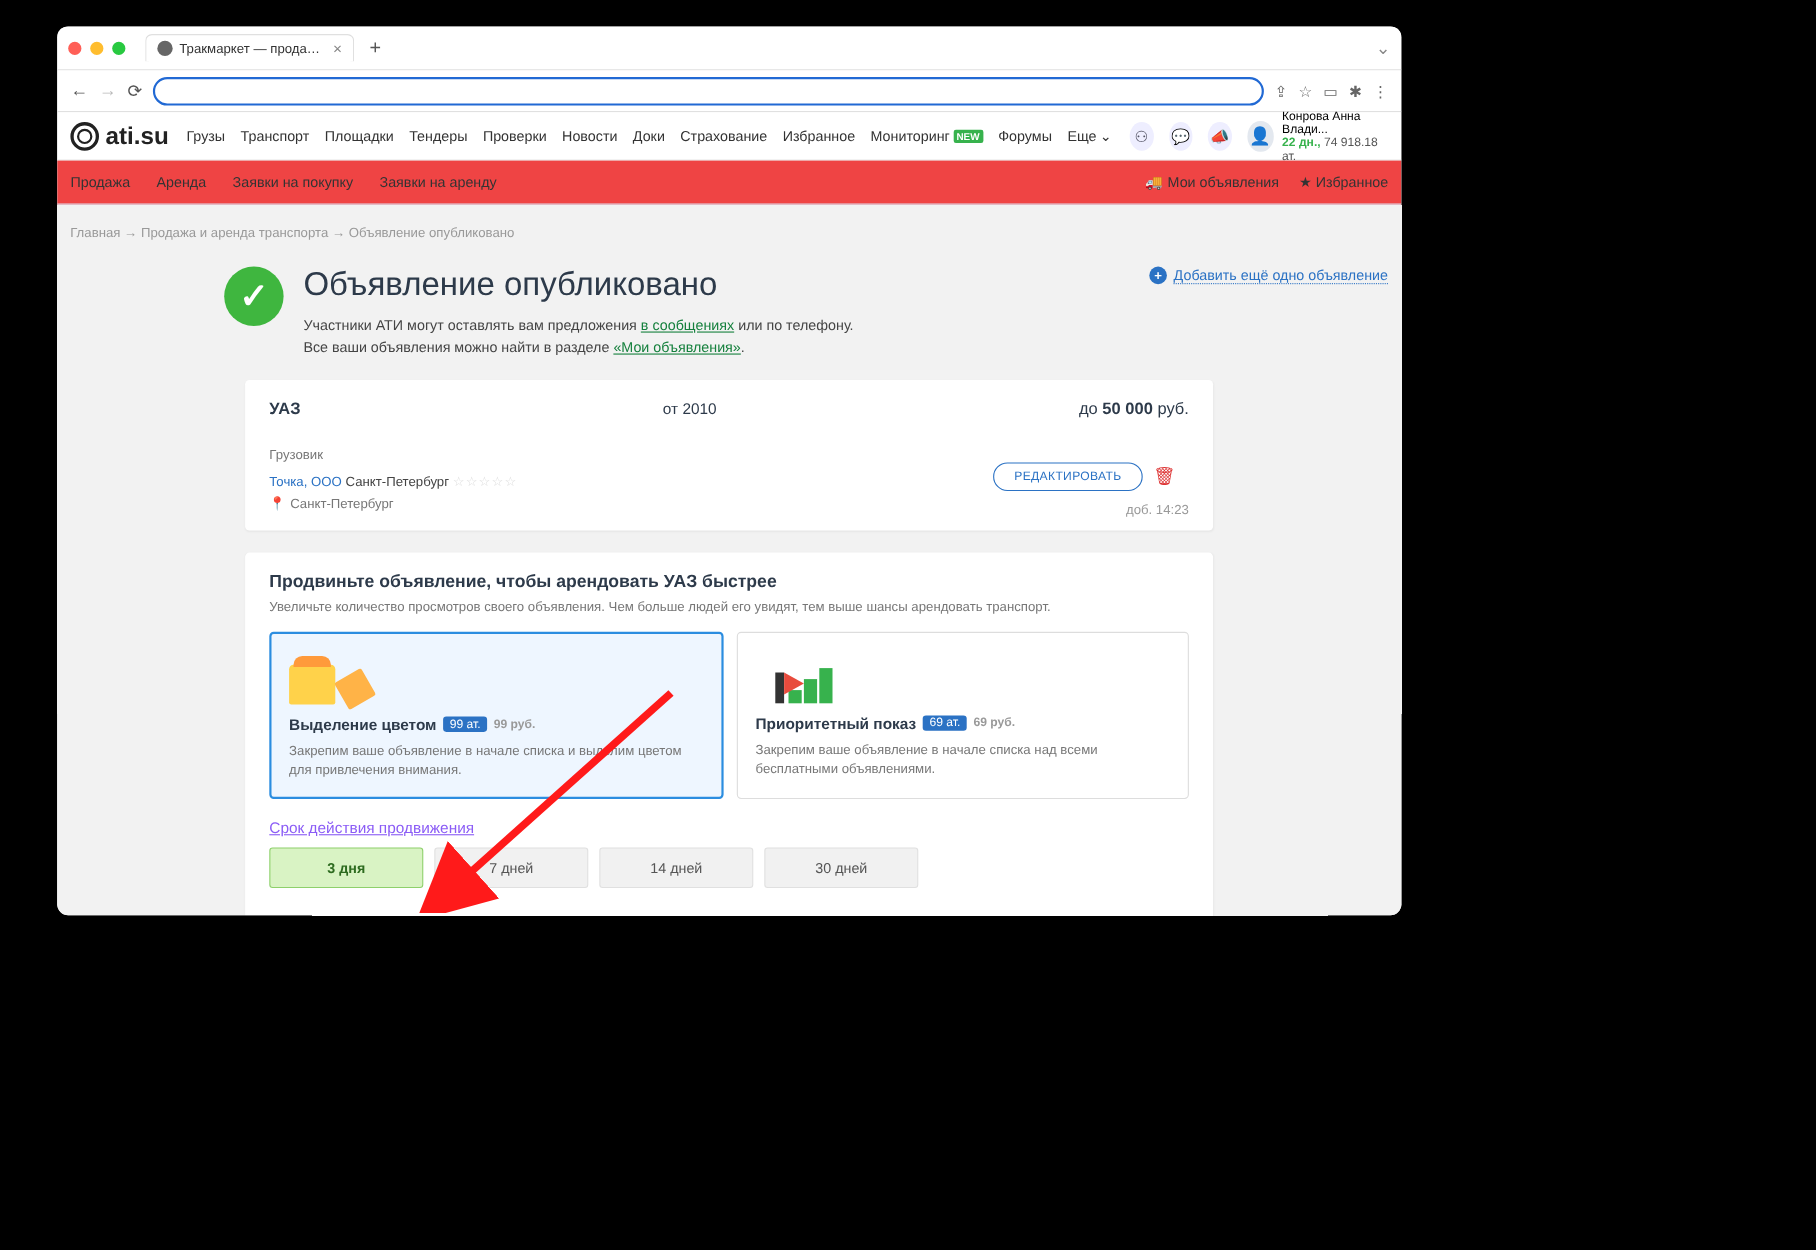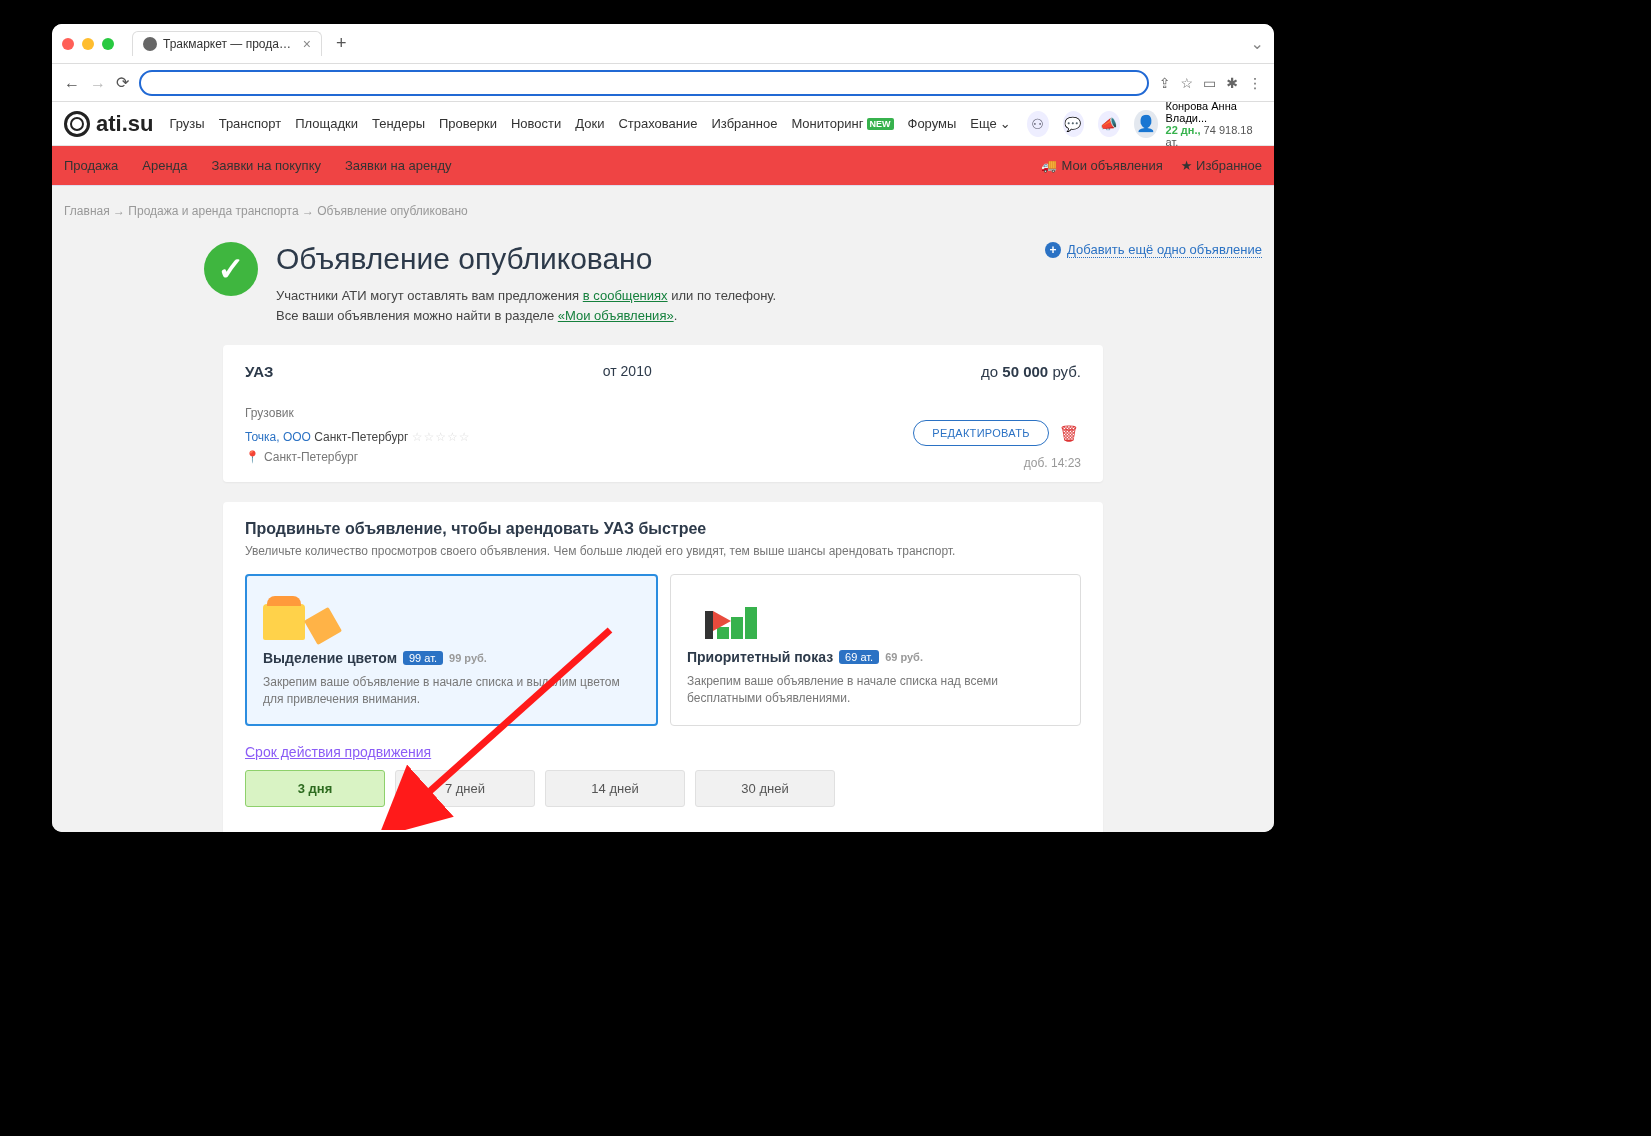--- a/index.html
+++ b/index.html
@@ -63,21 +63,21 @@
   .vname{font-weight:700;color:#2d3a4a;font-size:15px;}
   .year{color:#2d3a4a;font-size:14px;}
   .price{color:#2d3a4a;font-size:15px;}
   .price b{font-weight:700;}
   .vcat{font-size:12px;color:#777;margin-bottom:10px;margin-top:26px;}
   .seller{font-size:12px;color:#444;margin-bottom:6px;}
   .seller .org{color:#2b72c4;}
   .stars{color:#ddd;letter-spacing:1px;}
   .loc{font-size:12px;color:#777;display:flex;align-items:center;gap:4px;}
   .loc .pin{color:#aaa;}
-  .actions{position:absolute;right:24px;bottom:36px;display:flex;gap:10px;align-items:center;}
+  .actions{position:absolute;right:34px;bottom:36px;display:flex;gap:10px;align-items:center;}
   .editbtn{border:1px solid #2b72c4;color:#2b72c4;background:#fff;border-radius:18px;padding:6px 18px;font-size:11px;font-weight:500;letter-spacing:0.3px;}
   .delbtn{color:#d33;font-size:16px;}
   .tstamp{position:absolute;right:22px;bottom:12px;font-size:12px;color:#999;}
 
   .promo h3{font-size:16px;color:#2d3a4a;font-weight:700;margin-bottom:6px;}
   .promo .sub{font-size:12px;color:#777;margin-bottom:16px;}
   .promo-opts{display:flex;gap:12px;margin-bottom:18px;}
   .popt{flex:1;border:1px solid #ddd;border-radius:4px;padding:16px;background:#fff;}
   .popt.selected{border:2px solid #2b8de0;background:#eef6ff;}
   .popt .ico{height:48px;margin-bottom:10px;display:flex;align-items:flex-end;gap:4px;}

